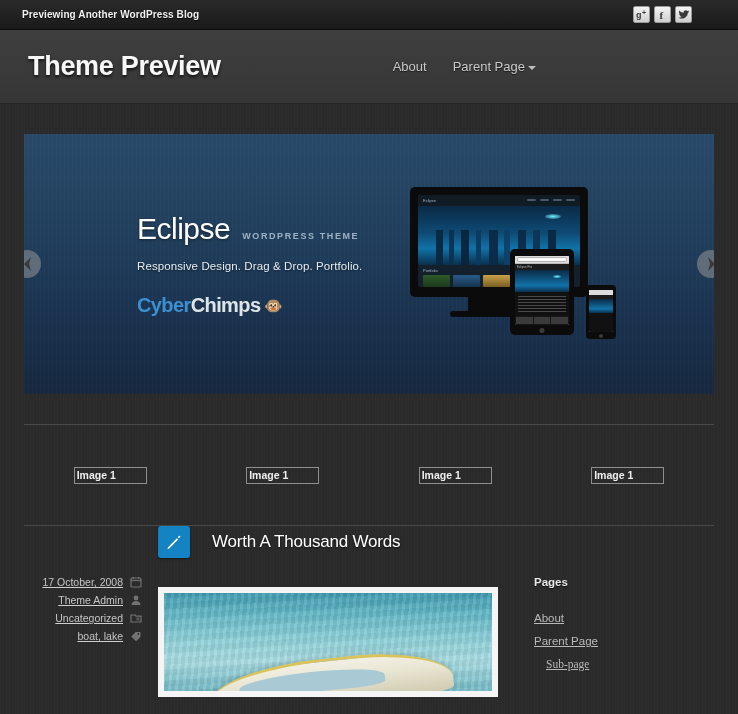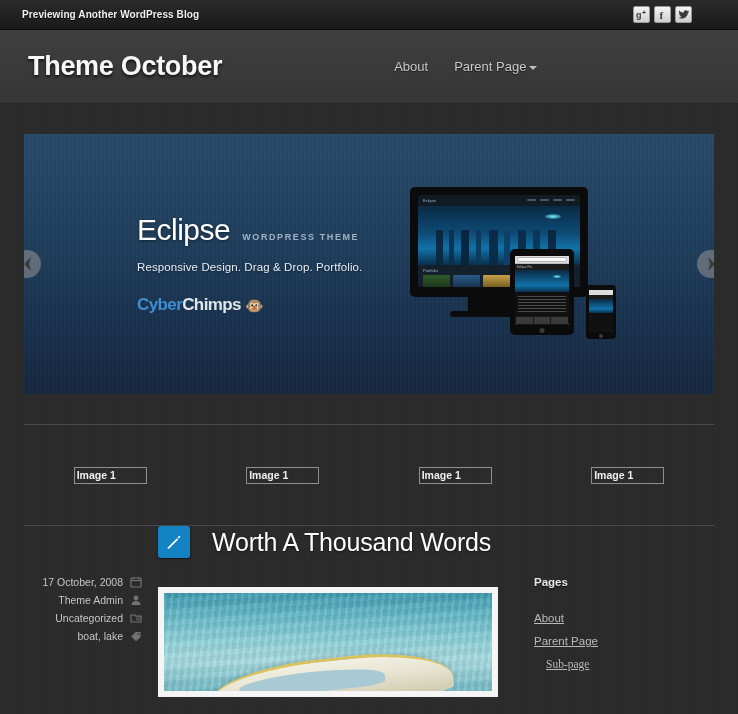--- a/index.html
+++ b/index.html
@@ -87,21 +87,21 @@
   }
   .slide-sub{
     font-size:9px;color:#9fb2c4;letter-spacing:1.6px;font-weight:bold;
     text-transform:uppercase;
   }
   .slide-tag{
     margin-top:14px;font-size:11.5px;color:#e6edf4;letter-spacing:.1px;
     text-shadow:0 1px 2px rgba(0,0,0,.5);
   }
   .brand{margin-top:22px;display:flex;align-items:center;gap:4px;}
-  .brand-txt{font-size:17px;font-weight:bold;letter-spacing:-.6px;}
+  .brand-txt{font-size:20px;font-weight:bold;letter-spacing:-.6px;}
   .brand-txt .c1{color:#3d8fd1;}
   .brand-txt .c2{color:#dfe4e8;}
   .chimp{font-size:15px;line-height:1;filter:saturate(.8);}
 
   
   .devices{position:relative;width:215px;height:155px;margin-left:18px;}
   .monitor{
     position:absolute;left:0;top:0;width:178px;height:110px;
     background:#0b0b0b;border-radius:5px;padding:8px 8px 10px;
   }
@@ -193,39 +193,39 @@
     display:inline-flex;align-items:center;
     border:1px solid #8f8f8f;background:transparent;
     height:17px;padding:0 30px 0 2px;
     font-size:10.5px;color:#efefef;font-weight:bold;
     white-space:nowrap;
   }
 
   
   .main-area{display:flex;gap:0;align-items:flex-start;padding-bottom:6px;}
   .post-meta{
-    width:118px;text-align:right;padding-top:50px;flex:0 0 118px;
+    width:118px;text-align:right;padding-top:50px;flex:0 0 118px;text-decoration:underline;
   }
   .meta-row{
     display:flex;align-items:center;justify-content:flex-end;gap:7px;
     font-size:10.5px;color:#c5c5c5;margin-bottom:6px;white-space:nowrap;
   }
   .meta-ico{width:12px;height:12px;opacity:.45;flex:0 0 12px;}
   .meta-ico svg{display:block;}
 
   .post-col{flex:1;padding-left:16px;padding-right:18px;}
   .post-head{display:flex;align-items:center;gap:22px;}
   .post-icon{
     width:32px;height:32px;border-radius:3px;background:#1383c4;
     display:flex;align-items:center;justify-content:center;flex:0 0 32px;
     box-shadow:0 1px 2px rgba(0,0,0,.5);
   }
   .post-icon svg{display:block;}
   .post-title{
-    font-size:25px;color:#fff;font-weight:normal;letter-spacing:-.2px;
+    font-size:17px;color:#fff;font-weight:normal;letter-spacing:-.2px;
     text-shadow:0 1px 2px rgba(0,0,0,.6);
   }
   .post-thumb{
     margin-top:29px;width:340px;height:110px;
     border:6px solid #f5f5f5;background:#fff;overflow:hidden;
   }
   .photo{
     width:100%;height:100%;position:relative;
     background:linear-gradient(180deg,#3f9bb0 0%,#63b8c6 22%,#8ed0d8 48%,#a7dbe0 70%,#72b9c5 100%);
   }
@@ -283,21 +283,21 @@
       </a>
       <a class="sicon">
         <svg width="12" height="11" viewBox="0 0 12 11">
             <path d="M11 2.2c-.4.2-.8.3-1.2.4.4-.3.8-.7.9-1.2-.4.2-.9.4-1.4.5C8.9 1.5 8.3 1.2 7.7 1.2c-1.2 0-2.1 1-2.1 2.1 0 .2 0 .3.1.5C3.9 3.7 2.3 2.9 1.2 1.6c-.2.3-.3.7-.3 1.1 0 .7.4 1.4 1 1.8-.3 0-.7-.1-1-.3 0 1 .7 1.9 1.7 2.1-.2.1-.4.1-.6.1-.1 0-.3 0-.4-.1.3.8 1 1.4 2 1.5-.7.6-1.6.9-2.6.9H.5c1 .6 2.1.9 3.3.9 3.9 0 6.1-3.3 6.1-6.1V4c.4-.3.8-.7 1.1-1.1z" fill="#3a3a3a"></path>
           </svg>
       </a>
     </div>
   </div>
 
   <header class="site-header">
-    <div class="site-title">Theme October</div>
+    <div class="site-title">Theme Preview</div>
     <nav class="nav">
       <a>
           <span>About</span>
         </a>
       <a>
           <span>Parent Page</span>
           <i class="caret"></i>
         </a>
     </nav>
   </header>

